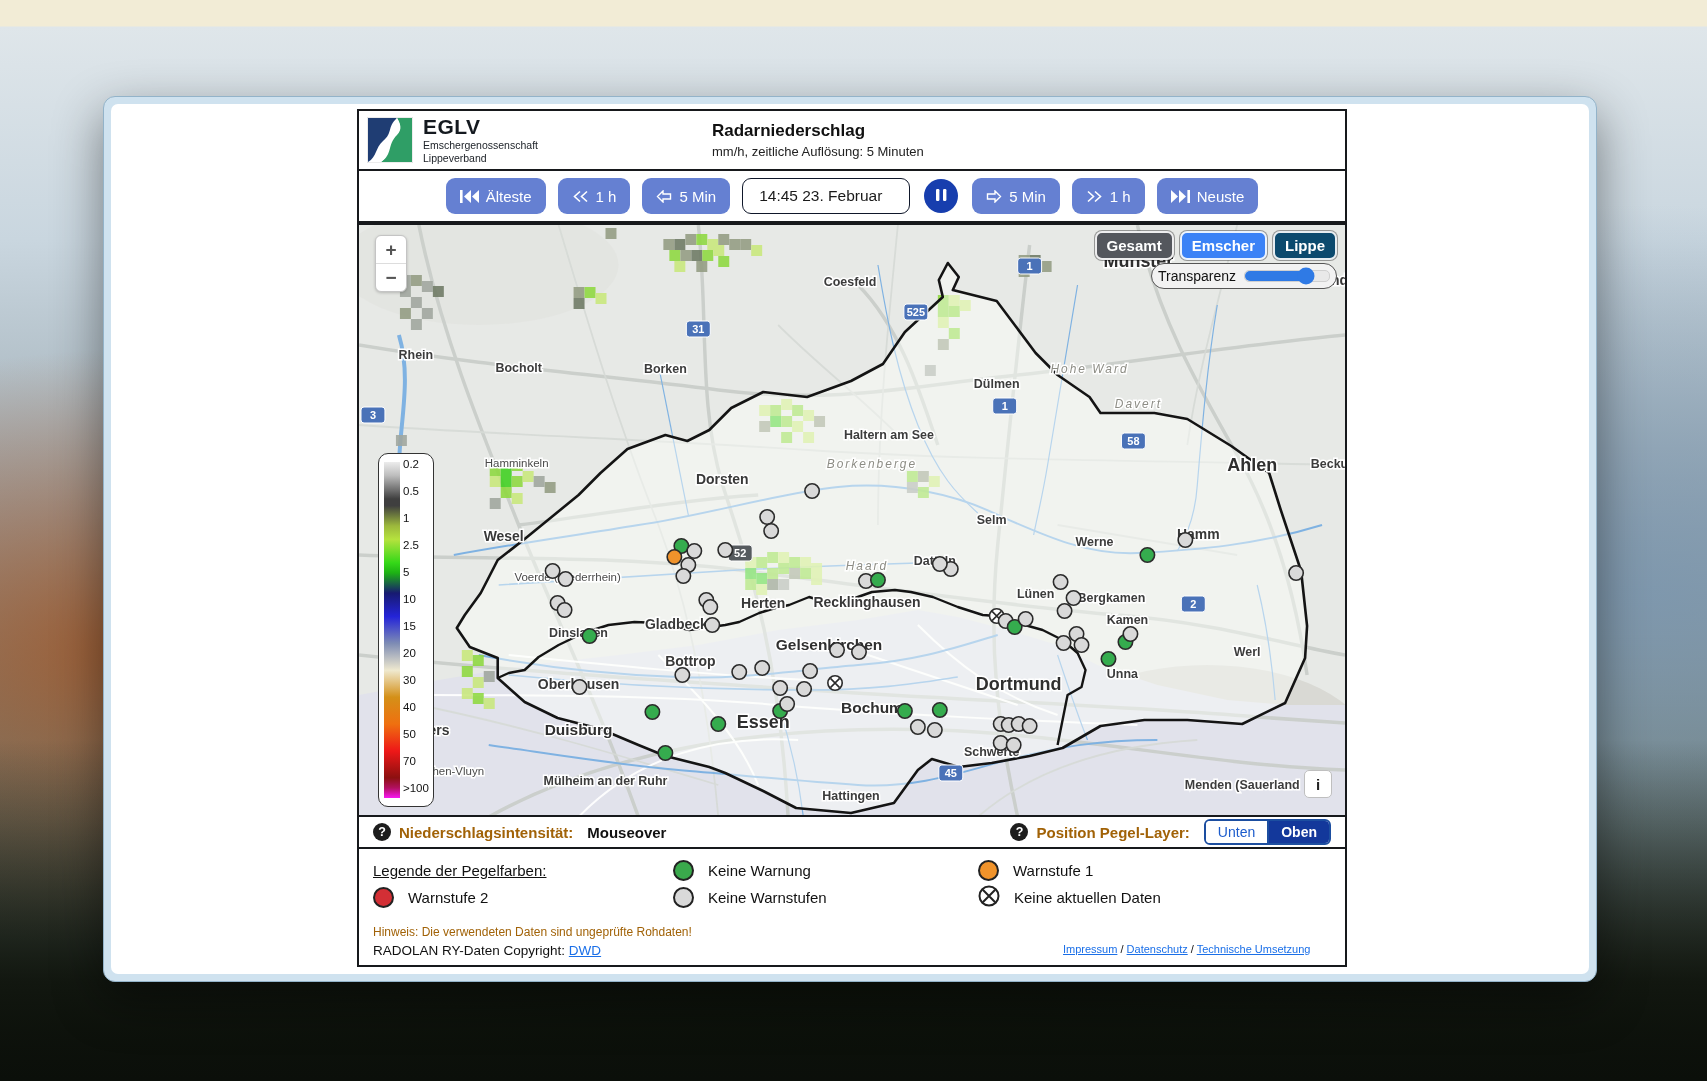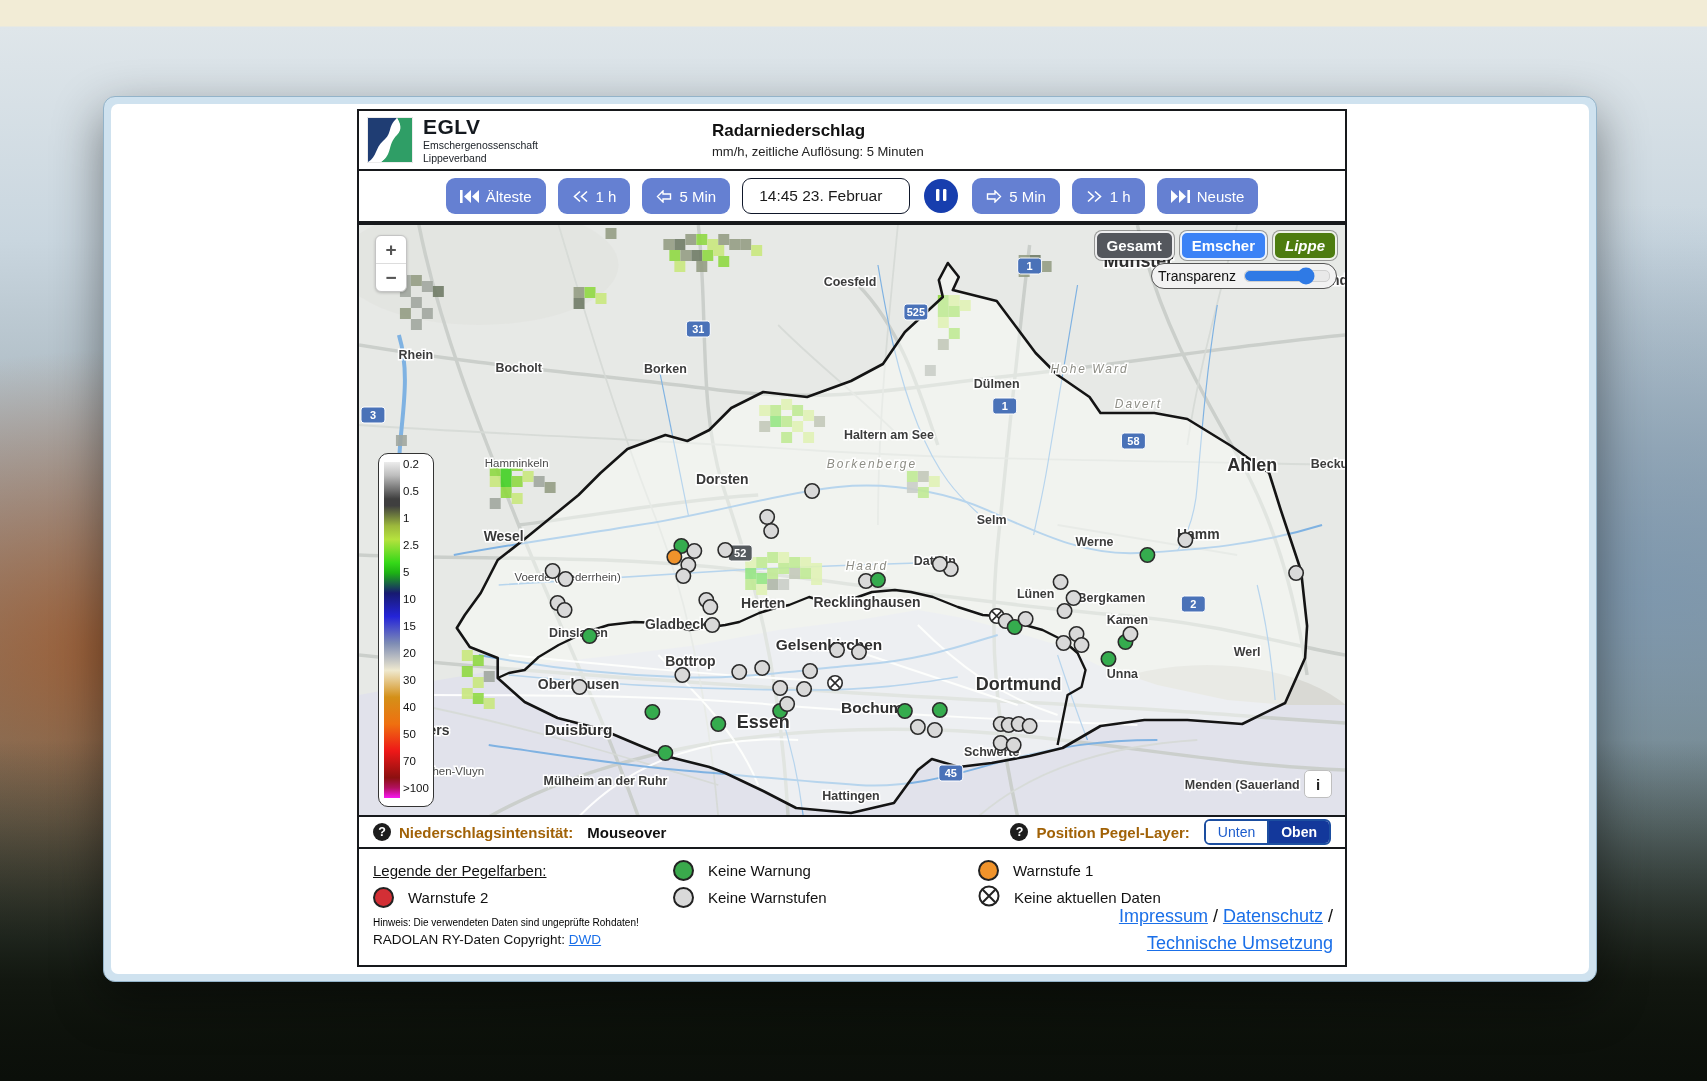--- a/index.html
+++ b/index.html
@@ -65,24 +65,24 @@
   .postoggle{display:flex;border:2px solid #1c4ea0;border-radius:6px;overflow:hidden;margin-left:6px;}
   .postoggle .opt{font-size:14px;padding:3px 12px;cursor:pointer;}
   .opt.unten{background:#fff;color:#1c5ccc;border-right:2px solid #1c4ea0;}
   .opt.oben{background:#13389b;color:#fff;font-weight:bold;}
   
   .legendarea{height:118px;border:2px solid #17191c;border-top:none;box-sizing:border-box;position:relative;background:#fff;padding:8px 14px;}
   .lg-grid{display:grid;grid-template-columns:300px 305px 1fr;grid-auto-rows:27px;align-items:center;}
   .lg-title{font-size:15px;text-decoration:underline;color:#111;}
   .lg-item{display:flex;align-items:center;gap:14px;font-size:15px;color:#111;}
   .dot{width:21px;height:21px;border-radius:50%;border:2px solid #222;box-sizing:border-box;flex:0 0 auto;}
-  .hint{font-size:10px;color:#000000;margin-top:6px;}
+  .hint{font-size:12px;color:#a16207;margin-top:14px;}
   .copy{font-size:13.5px;color:#111;margin-top:4px;}
   a.lnk{color:#1a6fe8;text-decoration:underline;cursor:pointer;}
-  .footlinks{position:absolute;right:12px;bottom:8px;width:270px;text-align:right;font-size:18px;line-height:1.5;color:#111;}
+  .footlinks{position:absolute;right:12px;bottom:8px;width:270px;font-size:11px;line-height:1.5;color:#111;}
 </style>
 </head>
 <body>
 
 <div class="window">
   <div class="window-inner">
     <div class="content">
 
       <div class="hdr">
         <div class="logo-wrap">
@@ -613,21 +613,21 @@
         </svg>
 
         <div class="zoomctl">
           <div>+</div>
           <div>−</div>
         </div>
 
         <div class="layerbtns">
           <div class="layerbtn" style="background: rgb(84, 87, 93);">Gesamt</div>
           <div class="layerbtn" style="background: #3b82f6;">Emscher</div>
-          <div class="layerbtn" style="background: #4d7c0f; font-style: italic;">Lippe</div>
+          <div class="layerbtn" style="background: #0c4a6e;">Lippe</div>
         </div>
 
         <div class="transpanel">
           <span class="translabel">Transparenz</span>
           <div class="track">
             <div class="trackfill"></div>
               <div class="thumb"></div>
           </div>
         </div>
 

